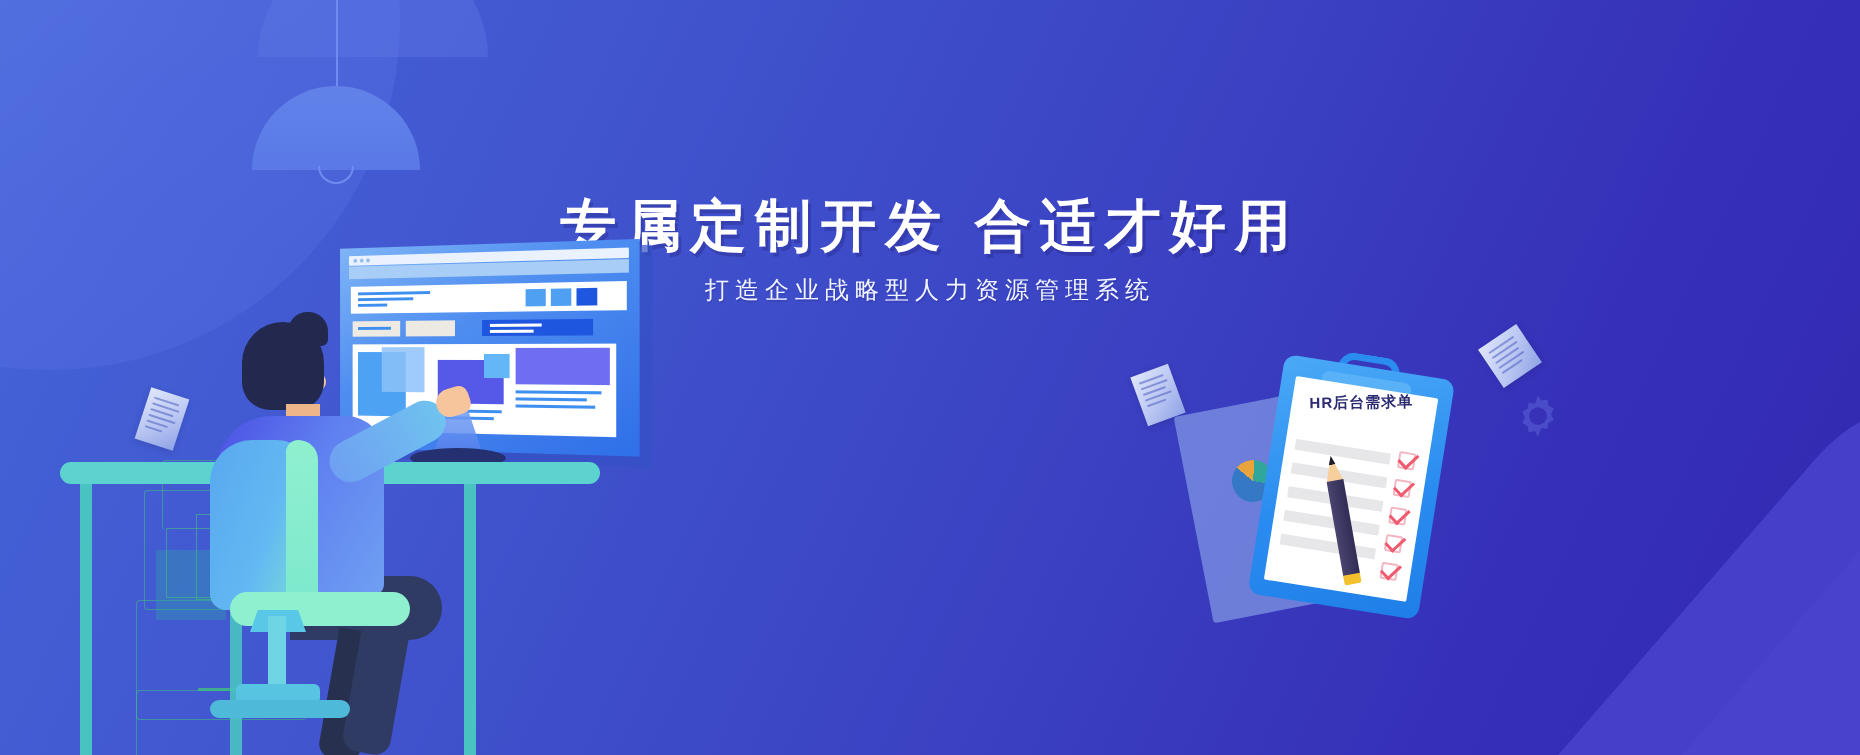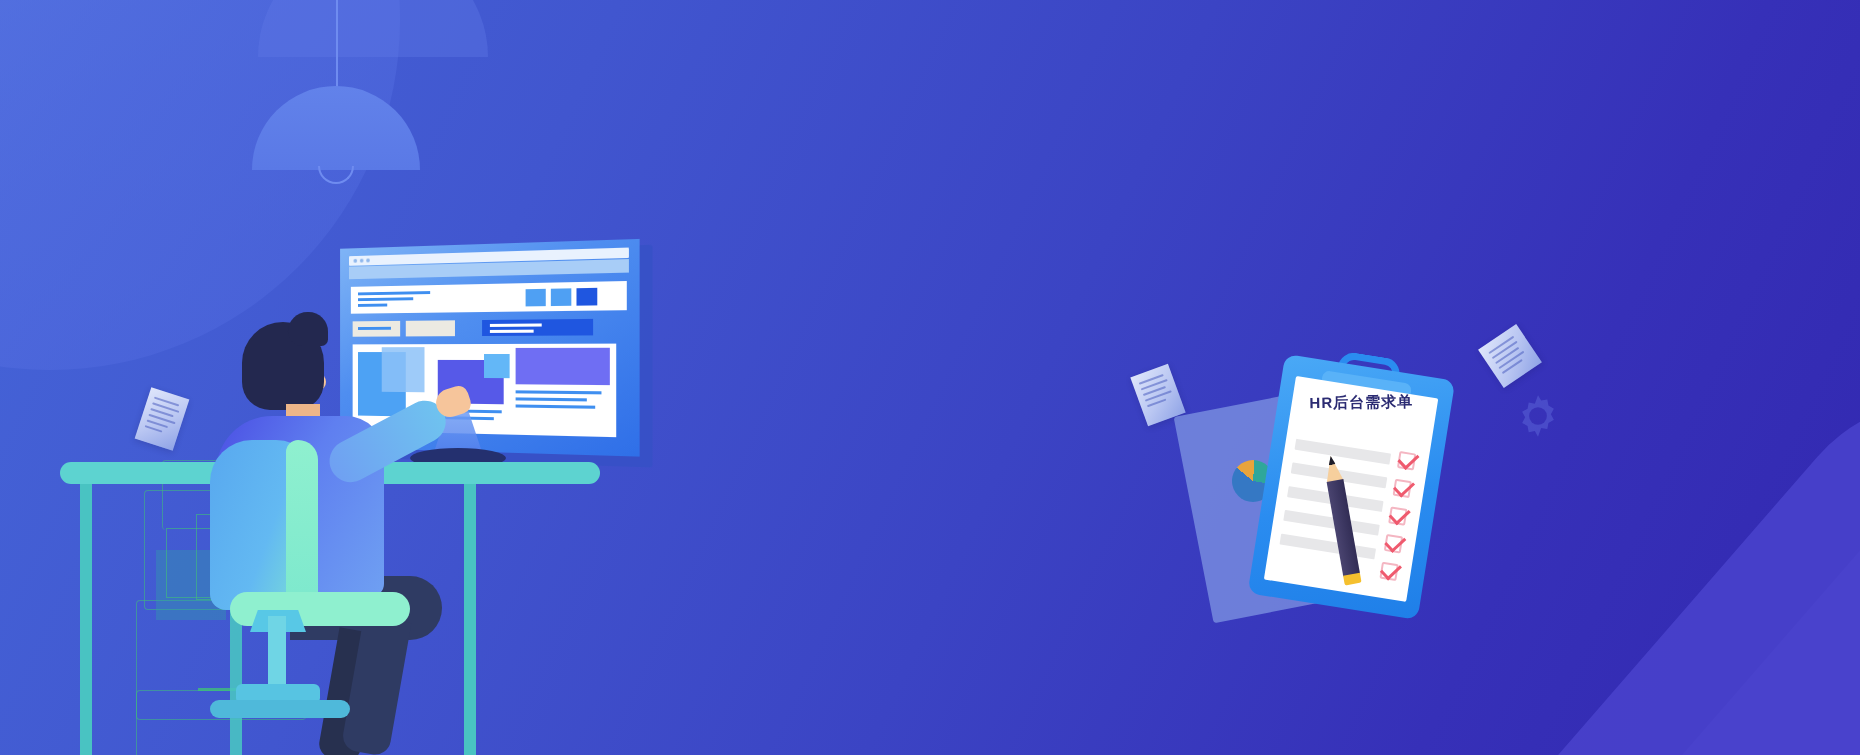--- a/index.html
+++ b/index.html
@@ -421,20 +421,24 @@
       <circle cx="13.5" cy="13.5" r="5" fill="#4459cd"></circle>
     </svg>
   </div>
   <div class="gear gear-right">
     <svg width="48" height="48" viewBox="0 0 46 46">
       <path fill="#6e7ce8" d="M23 3l3 5.2 5.9-1.1 1.1 5.9 5.2 3-2.9 5.3 2.9 5.3-5.2 3-1.1 5.9-5.9-1.1L23 43l-3-5.6-5.9 1.1-1.1-5.9-5.2-3 2.9-5.3L7.8 19l5.2-3 1.1-5.9L20 11.2z"></path>
       <circle cx="23" cy="23" r="8.5" fill="#3a33b8"></circle>
     </svg>
   </div>
 
+  <div class="headline-wrap">
+    <div class="headline">专属定制开发 合适才好用</div>
+    <div class="subhead">打造企业战略型人力资源管理系统</div>
+  </div>
 
   <div class="scene-left">
 
     <div class="wire wire-a"></div>
     <div class="wire wire-b"></div>
     <div class="wire wire-c"></div>
     <div class="wire wire-d"></div>
     <div class="wire-dash"></div>
     <div class="cabinet-teal"></div>
     <div class="cabinet"></div>

